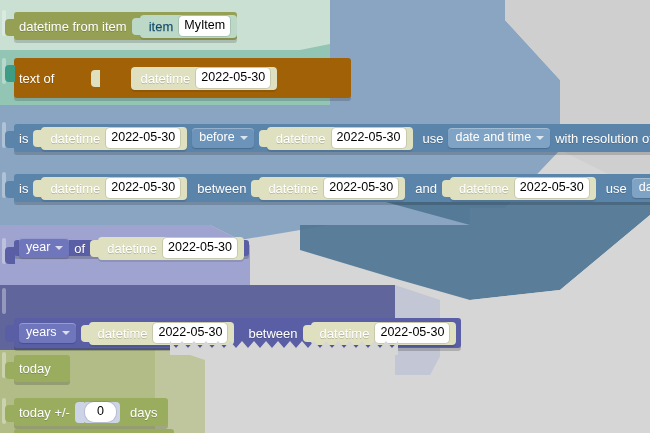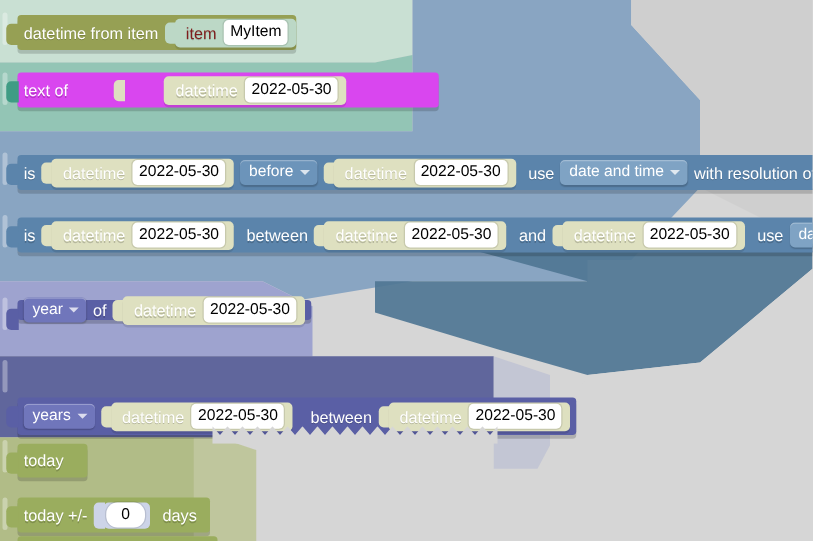--- a/index.html
+++ b/index.html
@@ -142,26 +142,26 @@
   </svg>
 
   <div class="blk" style="left:14px;top:12px;height:28px;background:#96a054;border-radius:3px;
               box-shadow:0 3px 0 rgba(0,0,0,.16);padding-right:0;">
     <div class="plug">
       <span style="position:absolute;left:0;top:0;width:10px;height:17px;background:#96a054;border-radius:4px 0 0 4px;"></span>
     </div>
     <span class="lbl">datetime from item</span>
     <div class="notch" style="background:#bcd8c6;"></div>
     <div class="sub" style="background:#bcd8c6;box-shadow:0 2px 0 rgba(0,0,0,.10);">
-      <span class="lbl" style="color:#7f1d1d;">item</span>
+      <span class="lbl" style="color:#0c4a6e;">item</span>
       <span class="field">MyItem</span>
     </div>
   </div>
 
-  <div class="blk" style="left:14px;top:58px;height:28px;background:#d946ef;border-radius:3px;
+  <div class="blk" style="left:14px;top:58px;height:40px;background:#a16207;border-radius:3px;
               box-shadow:0 3px 0 rgba(0,0,0,.16);gap:32px;">
     <div class="plug">
       <span style="position:absolute;left:0;top:0;width:10px;height:17px;background:#3f9c84;border-radius:4px 0 0 4px;"></span>
     </div>
     <span class="lbl">text of</span>
     <div class="notch" style="background:#dee0c0;"></div>
     <div class="sub" style="background:#dee0c0;box-shadow:0 2px 0 rgba(0,0,0,.10);">
       <span class="lbl">datetime</span>
       <span class="field">2022-05-30</span>
     </div>

